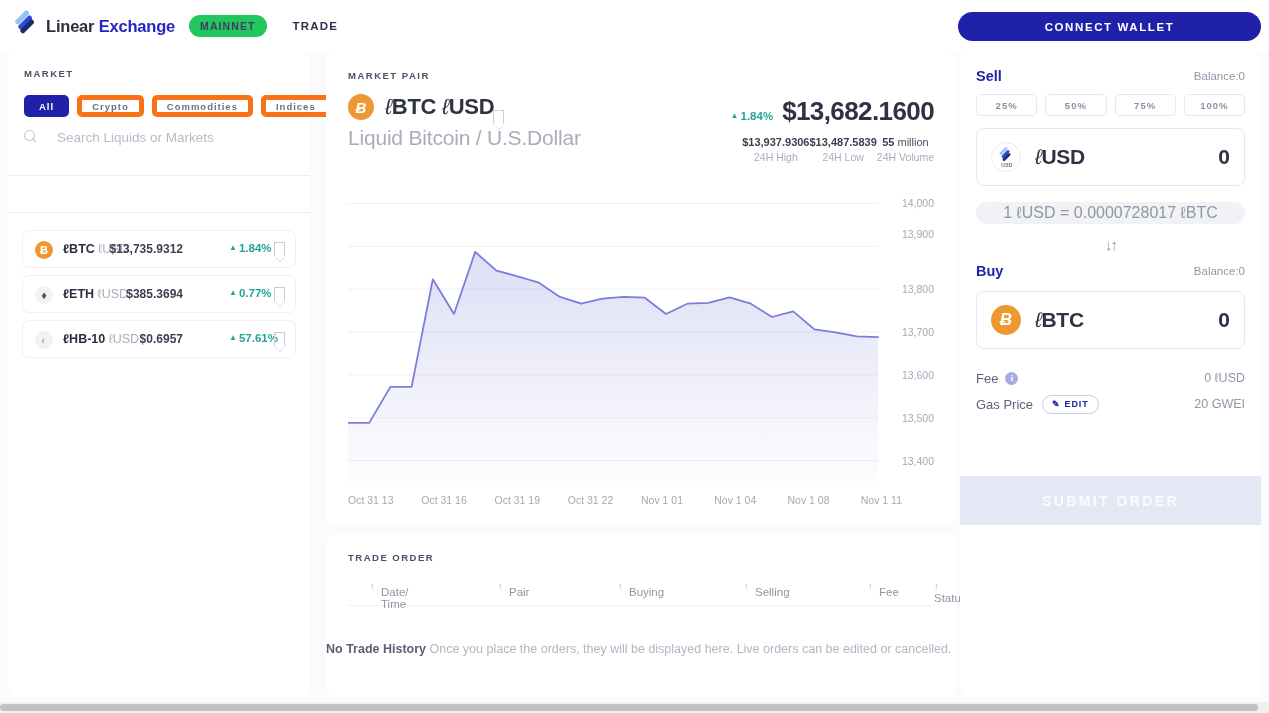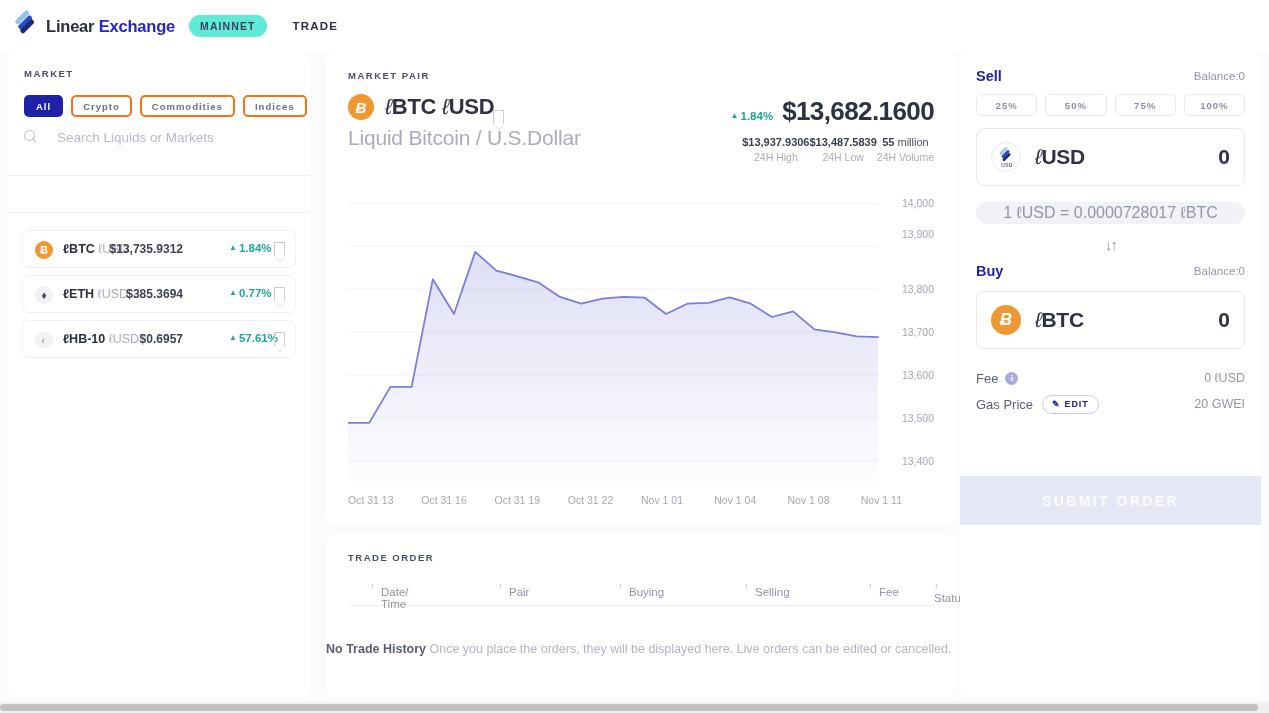--- a/index.html
+++ b/index.html
@@ -28,21 +28,21 @@
     transform: rotate(-45deg); transform-origin: left center;
   }
   .logo-mark i:nth-child(1){ width:17px; left:2px;  top:6px;  background:#8fc4ef; }
   .logo-mark i:nth-child(2){ width:17px; left:4.5px;top:10.5px;background:#2b4ad6; }
   .logo-mark i:nth-child(3){ width:17px; left:7px;  top:15px; background:#1b2a6b; }
   .brand { margin-left: 10px; font-size: 16.5px; color: #2b2f3a; letter-spacing: -0.2px; }
   .brand b { color: #2325c4; font-weight: 700; }
   .brand span.light { font-weight: 700; }
   .pill-mainnet {
     margin-left: 14px; padding: 5px 11px; border-radius: 14px;
-    background: #5eead4; color: #3b4064;
+    background: #22c55e; color: #3b4064;
     font-size: 10.5px; font-weight: 700; letter-spacing: 1.1px;
   }
   .nav-trade {
     margin-left: 26px; color: #2b2f4a; font-size: 11.5px;
     font-weight: 700; letter-spacing: 1.2px; cursor: pointer;
   }
   .connect-wallet {
     position: absolute; right: 8px; top: 12px;
     width: 303px; height: 29px; border-radius: 16px;
     background: #1f22a8; color: #fff;
@@ -57,21 +57,21 @@
 
   
   .market-panel { left: 8px; top: 52px; width: 302px; height: 645px; }
   .sec-label {
     font-size: 9.5px; font-weight: 700; letter-spacing: 1.5px;
     color: #4b5065; text-transform: uppercase;
   }
   .market-panel .sec-label { position: absolute; left: 16px; top: 16px; }
   .filters { position: absolute; left: 16px; top: 43px; display: flex; gap: 8px; }
   .filter-btn {
-    height: 22px; border-radius: 5px; border: 2px solid #f97316;
+    height: 22px; border-radius: 5px; border: 5px solid #f97316;
     background: #fff; color: #6b7086;
     font-size: 9.5px; letter-spacing: 1px; font-weight: 600;
     padding: 0 10px; display: flex; align-items: center; cursor: pointer;
     font-family: "Liberation Sans", sans-serif;
   }
   .filter-btn.active { background: #1f22a8; border-color: #1f22a8; color: #fff; }
   .search-row {
     position: absolute; left: 16px; top: 78px; width: 270px; height: 34px;
     display: flex; align-items: flex-start; gap: 20px;
   }
@@ -292,20 +292,21 @@
         <i></i>
           <i></i>
           <i></i>
       </div>
       <div class="brand">
         <span class="light">Linear </span><b>Exchange</b>
       </div>
     </div>
     <div class="pill-mainnet">MAINNET</div>
     <div class="nav-trade">TRADE</div>
+    <button class="connect-wallet">CONNECT WALLET</button>
   </div>
 
   <div class="panel market-panel">
     <div class="sec-label">MARKET</div>
 
     <div class="filters">
       <div class="filter-btn active">All</div>
       <div class="filter-btn">Crypto</div>
       <div class="filter-btn">Commodities</div>
       <div class="filter-btn">Indices</div>

